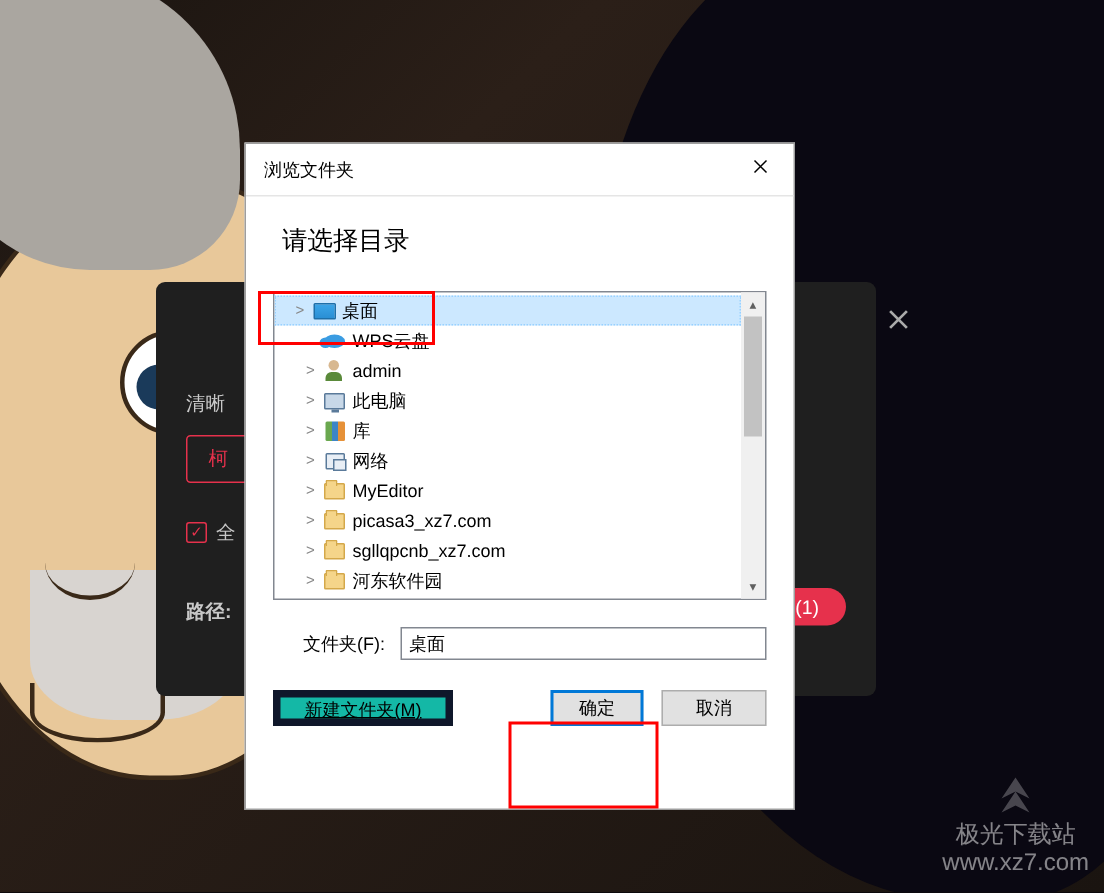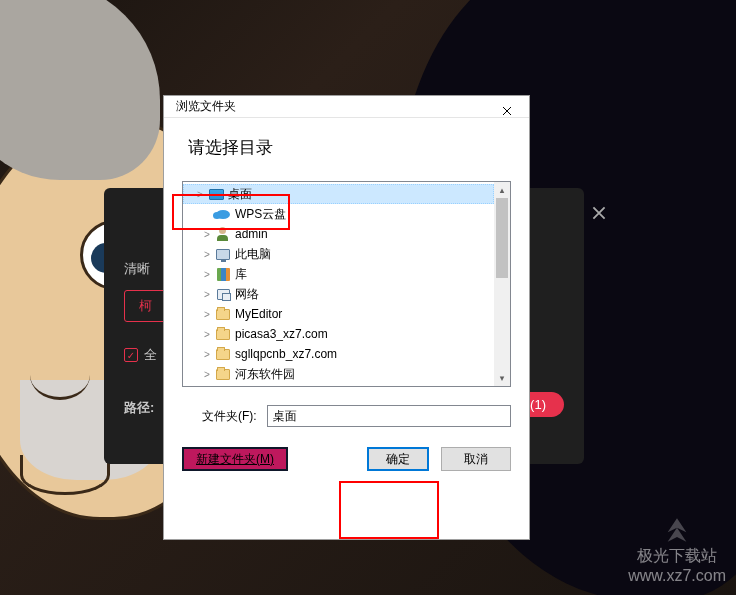--- a/index.html
+++ b/index.html
@@ -24,21 +24,21 @@
 .dark-close { position: absolute; right: -30px; top: 10px; width: 30px; height: 30px; color: #aaa; font-size: 18px; display: flex; align-items: center; justify-content: center; cursor: pointer; }
 .dark-left-label1 { position: absolute; left: 20px; top: 72px; }
 .dark-left-btn { position: absolute; left: 20px; top: 102px; border: 1px solid #e6314c; color: #e6314c; padding: 6px 14px; border-radius: 3px; font-size: 13px; }
 .dark-checkbox-row { position: absolute; left: 20px; top: 158px; display: flex; align-items: center; gap: 6px; }
 .dark-checkbox { width: 14px; height: 14px; border: 1px solid #e6314c; border-radius: 2px; display: flex; align-items: center; justify-content: center; color: #e6314c; font-size: 10px; }
 .dark-left-label2 { position: absolute; left: 20px; top: 211px; font-weight: bold; }
 .dark-red-badge { position: absolute; right: 20px; top: 204px; background: #e6314c; color: #fff; border-radius: 15px; padding: 5px 18px; font-size: 13px; }
 
 
 .dialog { position: absolute; left: 163px; top: 95px; width: 367px; height: 445px; background: #fff; border: 1px solid #9e9e9e; font-size: 12px; color: #000; }
-.dlg-header { position: relative; height: 22px; border-bottom: 1px solid #e5e5e5; display: flex; align-items: center; }
+.dlg-header { position: relative; height: 35px; border-bottom: 1px solid #e5e5e5; display: flex; align-items: center; }
 .dlg-title { margin-left: 12px; font-size: 12px; }
 .dlg-close { position: absolute; right: 0; top: 0; width: 44px; height: 30px; display: flex; align-items: center; justify-content: center; cursor: pointer; }
 .dlg-close svg { width: 10px; height: 10px; }
 .dlg-body { padding: 18px 18px 12px 18px; }
 .dlg-instruction { margin-bottom: 22px; margin-left: 6px; font-size: 17px; }
 .tree-box { position: relative; border: 1px solid #828790; height: 206px; background: #fff; margin-bottom: 18px; }
 .tree-scroll { position: absolute; right: 0; top: 0; bottom: 0; width: 16px; background: #f0f0f0; }
 .tree-scroll-thumb { position: absolute; top: 16px; left: 2px; right: 2px; height: 80px; background: #c2c2c2; }
 .tree-scroll-btn { position: absolute; left: 0; right: 0; height: 16px; display: flex; align-items: center; justify-content: center; background: #f0f0f0; color: #606060; font-size: 9px; cursor: pointer; }
 .tree-content { position: absolute; left: 0; right: 16px; top: 0; bottom: 0; overflow: hidden; padding-top: 2px; }
@@ -59,21 +59,21 @@
 .ico-lib { width:13px; height:13px; background:linear-gradient(90deg,#6aa84f 0 33%,#3d85c6 33% 66%,#e69138 66%); border-radius:1px; }
 .ico-net { width:13px; height:11px; border:1px solid #5a7a9a; background:#e8eef5; border-radius:1px; position:relative; }
 .ico-net::after { content:""; position:absolute; right:-2px; bottom:-2px; width:7px; height:6px; border:1px solid #5a7a9a; background:#e8eef5; }
 .ico-folder { width:14px; height:11px; background:#f5d58a; border:1px solid #d4a84a; border-radius:1px; position:relative; }
 .ico-folder::before { content:""; position:absolute; top:-3px; left:0; width:6px; height:3px; background:#f5d58a; border:1px solid #d4a84a; border-bottom:none; border-radius:1px 1px 0 0; }
 
 .folder-row { display:flex; align-items:center; gap: 10px; margin-bottom: 20px; }
 .folder-label { font-size: 12px; white-space: nowrap; margin-left: 20px; }
 .folder-input { flex:1; border:1px solid #828790; height: 22px; padding: 0 5px; font-size: 12px; }
 .btn-row { display:flex; gap: 12px; }
-.newfolder-btn { width: 106px; height: 24px; background:#be185d; border:2px solid #0f172a; font-size:12px; cursor:pointer; }
+.newfolder-btn { width: 120px; height: 24px; background:#14b8a6; border:5px solid #0f172a; font-size:12px; cursor:pointer; }
 .spacer { flex:1; }
 .ok-btn { width: 62px; height: 24px; background:#e1e1e1; border:2px solid #0078d7; font-size:12px; cursor:pointer; }
 .cancel-btn { width: 70px; height: 24px; background:#e1e1e1; border:1px solid #adadad; font-size:12px; cursor:pointer; }
 
 
 .hl { position:absolute; border: 2px solid #f00; pointer-events:none; }
 .hl1 { left: 172px; top: 194px; width: 118px; height: 36px; }
 .hl2 { left: 339px; top: 481px; width: 100px; height: 58px; }
 .underline { text-decoration: underline; }
 </style>

